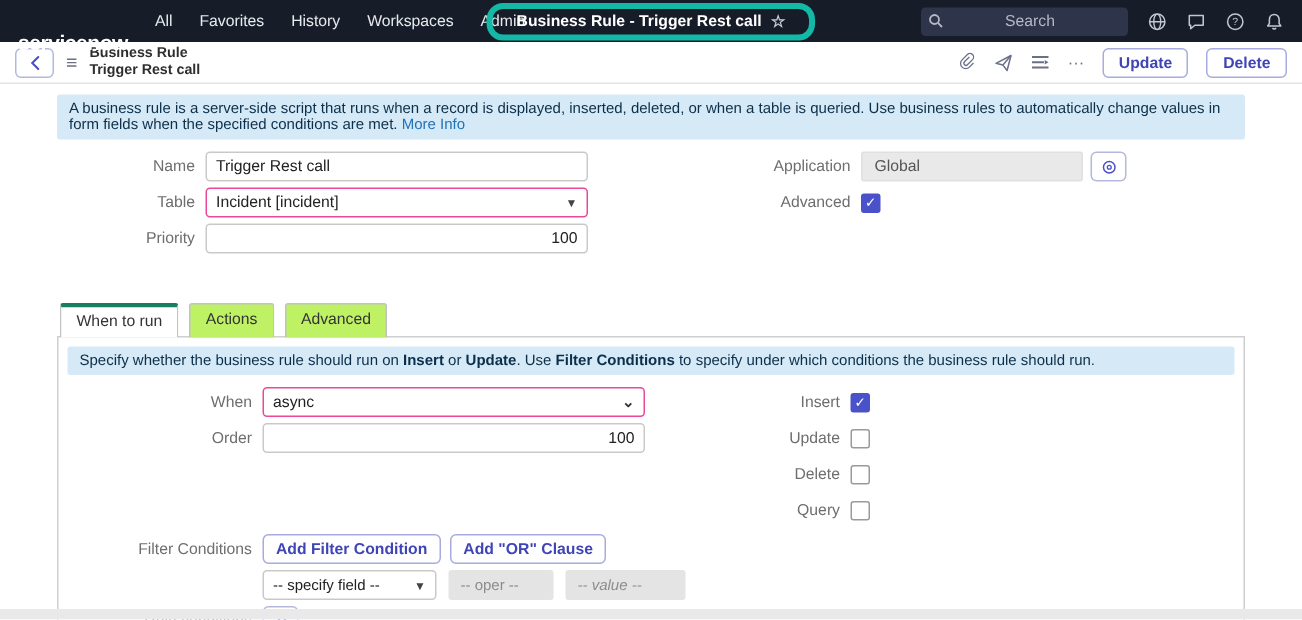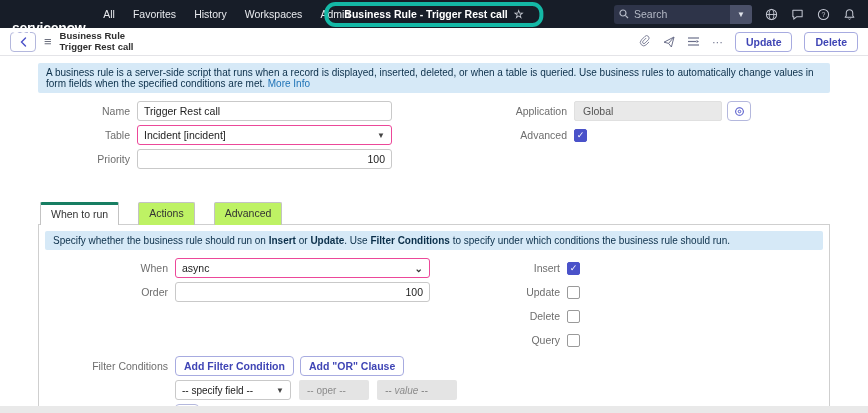--- a/index.html
+++ b/index.html
@@ -22,21 +22,21 @@
   .topnav span { cursor: pointer; }
   .record-pill {
     position: absolute; left: 50%; transform: translateX(-50%);
     border: 4px solid #14b8a6; border-radius: 11px; padding: 2px 16px;
     font-weight: bold; font-size: 10.5px; white-space: nowrap; display: flex; gap: 6px; align-items: center;
   }
   .pill-star { color: #c9cdd6; font-size: 11px; }
   .top-right { margin-left: auto; display: flex; align-items: center; gap: 13px; }
   .searchbox {
     display: flex; align-items: center; background: #2e3449; border-radius: 3px;
-    height: 19px; width: 138px; overflow: hidden;
+    height: 19px; width: 138px; overflow: hidden; gap: 36px;
   }
   .searchbox input {
     background: transparent; border: none; outline: none; color: #c7cbd6;
     font-size: 10.5px; width: 88px; font-family: "Liberation Sans", sans-serif;
   }
   .searchbox input::placeholder { color: #b4b9c6; }
   .search-glyph { padding: 0 5px; display: flex; }
   .search-caret {
     margin-left: auto; background: #4a5068; height: 100%; width: 22px;
     display: flex; align-items: center; justify-content: center; font-size: 8px; color: #dfe2ea;
@@ -103,21 +103,21 @@
   }
   .checkbox {
     width: 13px; height: 13px; border: 1px solid #9a9a9a; border-radius: 2px;
     background: #fff; display: inline-flex; align-items: center; justify-content: center;
     font-size: 9px; color: #fff; cursor: pointer;
   }
   .checkbox.checked { background: #4a52c9; border-color: #4a52c9; }
   .checkbox.checked::after { content: "✓"; }
   
   .tabwrap { margin: 28px 38px 0 38px; }
-  .tabs { display: flex; gap: 19px; padding-left: 2px; }
+  .tabs { display: flex; gap: 7px; padding-left: 2px; }
   .tab {
     border: 1px solid #c3c3c3; border-bottom: none; background: #bef264;
     padding: 4px 10px 5px 10px; font-size: 10.5px; color: #333;
     border-radius: 2px 2px 0 0; cursor: pointer; position: relative; top: 1px;
   }
   .tab.active {
     background: #fff; border-top: 3px solid #177e62; font-weight: normal;
     padding-top: 3px; z-index: 2;
   }
   .tabbox { border: 1px solid #cfcfcf; background: #fff; padding: 6px 6px 10px 6px; }

